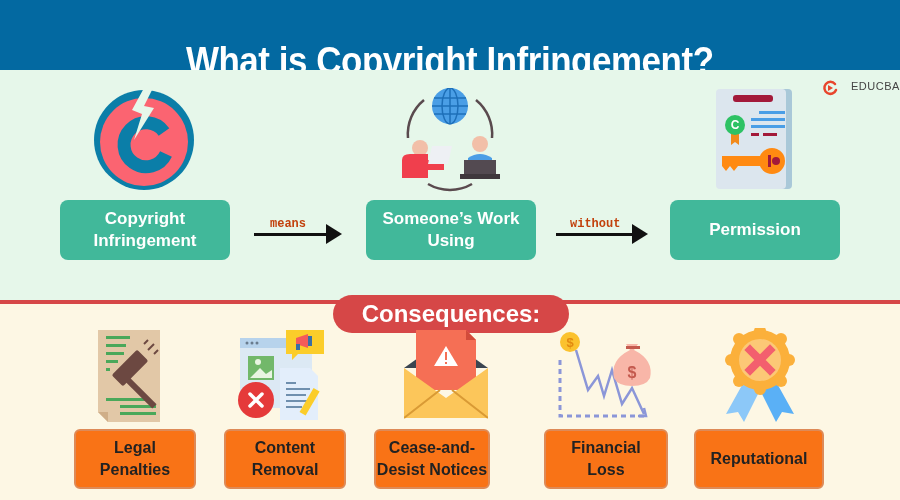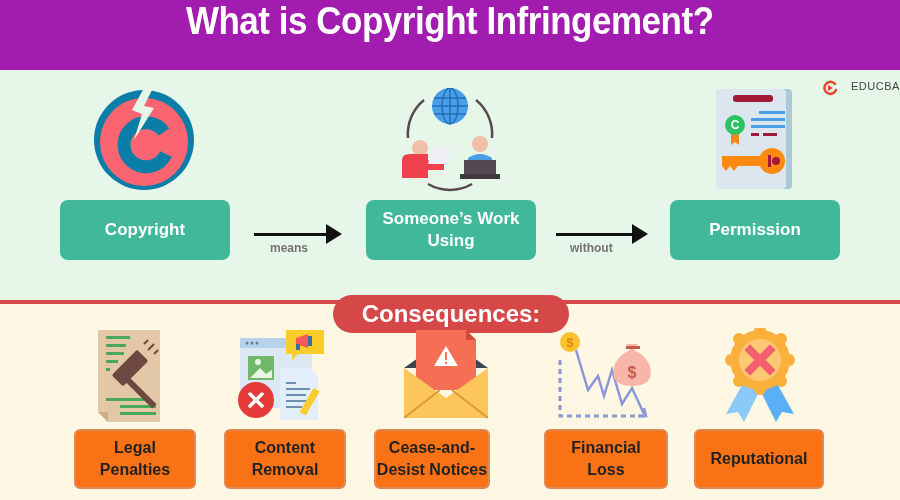--- a/index.html
+++ b/index.html
@@ -1,31 +1,31 @@
 <!DOCTYPE html>
 <html><head>
 <meta charset="utf-8">
 <style>
   * { box-sizing: border-box; margin: 0; padding: 0; }
   html, body { width: 900px; height: 500px; overflow: hidden; }
   body { font-family: "DejaVu Sans", "Liberation Sans", sans-serif; position: relative; background: #fdf7e4; }
-  .header { position: absolute; left: 0; top: 0; width: 900px; height: 83px; background: #a21caf; display: flex; align-items: flex-start; justify-content: center; }
+  .header { position: absolute; left: 0; top: 0; width: 900px; height: 83px; background: #0369a1; display: flex; align-items: flex-end; justify-content: center; }
   .header h1 { color: #fff; font-size: 38px; font-weight: bold; letter-spacing: -0.5px; font-family: "Liberation Sans", sans-serif; transform: scaleX(0.92); }
   .top { position: absolute; left: 0; top: 70px; width: 900px; height: 230px; background: #e6f7ea; }
   .divider { position: absolute; left: 0; top: 300px; width: 900px; height: 4px; background: #d64747; }
   .bottom { position: absolute; left: 0; top: 304px; width: 900px; height: 196px; background: #fdf7e4; }
 
   .logo { position: absolute; left: 822px; top: 80px; display: flex; align-items: flex-start; gap: 13px; }
   .logo-text { font-size: 11px; color: #444; letter-spacing: 0.5px; font-family: "Liberation Sans", sans-serif; }
 
   .gbox { position: absolute; background: #41b89a; border-radius: 8px; color: #fff; font-weight: bold; font-size: 17px; display: flex; align-items: center; justify-content: center; text-align: center; line-height: 22px; font-family: "Liberation Sans", sans-serif; }
   .arrow { position: absolute; height: 20px; }
   .arrow-line { position: absolute; left: 0; top: 9px; height: 3px; background: #111; }
   .arrow-head { position: absolute; top: 0; width: 0; height: 0; border-top: 10px solid transparent; border-bottom: 10px solid transparent; border-left: 16px solid #111; }
-  .arrow-label { position: absolute; font-size: 12px; font-weight: bold; color: #737373; font-family: Liberation Sans, sans-serif; margin-top: 24px; }
+  .arrow-label { position: absolute; font-size: 12px; font-weight: bold; color: #c2410c; font-family: Liberation Mono, monospace; }
 
   .cons-pill { position: absolute; left: 333px; top: 281px; width: 236px; height: 38px; background: #d64747; border-radius: 19px; color: #fff; font-weight: bold; font-size: 24px; display: flex; align-items: center; justify-content: center; font-family: "Liberation Sans", sans-serif; margin-top: 14px; }
 
   .obox { position: absolute; top: 429px; height: 60px; background: #f97316; border: 2px solid #de8a57; border-radius: 6px; display: flex; align-items: center; justify-content: center; text-align: center; font-weight: bold; font-size: 16px; color: #222; line-height: 22px; font-family: "Liberation Sans", sans-serif; }
   .icon { position: absolute; }
 </style>
 </head>
 <body>
 
 <div class="header">
@@ -46,20 +46,21 @@
 <svg class="icon" style="left:92px;top:88px" width="104" height="104" viewBox="0 0 104 104">
   <circle cx="52" cy="52" r="50" fill="#0b7ea8"></circle>
   <circle cx="52" cy="54" r="44" fill="#fb6471"></circle>
   <path d="M72 44 A22 22 0 1 0 74 66" stroke="#0b7ea8" stroke-width="13" fill="none"></path>
   <path d="M52 0 L40 22 L50 26 L42 52 L62 20 L52 18 L60 2 Z" fill="#e6f7ea"></path>
 </svg>
 
 <div class="gbox" style="left:60px;top:200px;width:170px;height:60px">
   <div>
     <div>Copyright</div>
+    <div>Infringement</div>
   </div>
 </div>
 
 <div class="arrow" style="left:254px;top:224px;width:88px">
   <div class="arrow-line" style="width:74px"></div>
   <div class="arrow-head" style="left:72px"></div>
 </div>
 <div class="arrow-label" style="left:270px;top:217px">means</div>
 
 <svg class="icon" style="left:398px;top:88px" width="104" height="104" viewBox="0 0 104 104">

